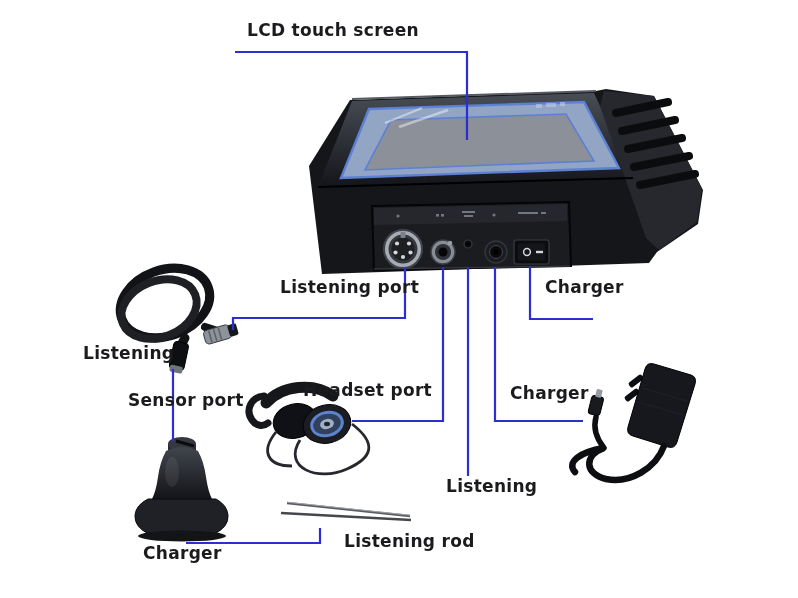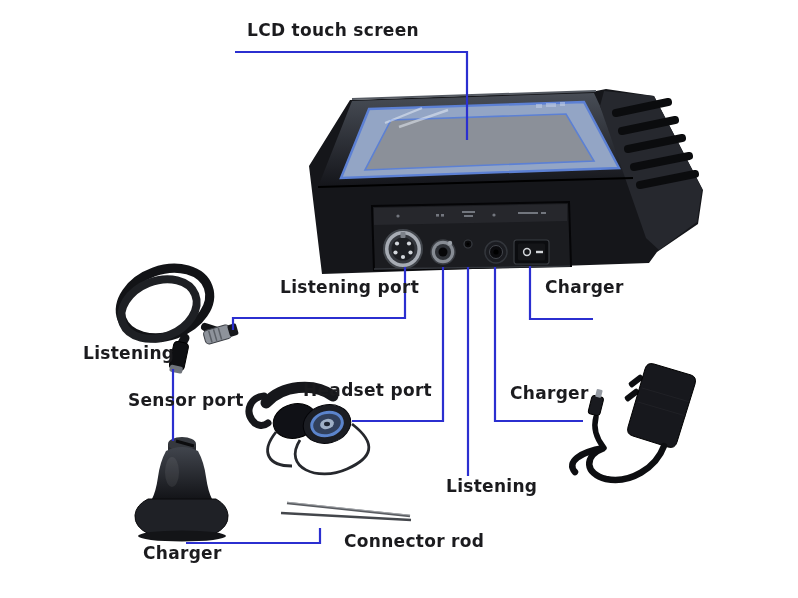--- a/index.html
+++ b/index.html
@@ -199,14 +199,14 @@
 
   <div class="label" style="left:247px;top:21px">LCD touch screen</div>
   <div class="label" style="left:280px;top:278px">Listening port</div>
   <div class="label" style="left:545px;top:278px">Charger</div>
   <div class="label" style="left:83px;top:344px">Listening</div>
   <div class="label" style="left:303px;top:381px">Headset port</div>
   <div class="label" style="left:128px;top:391px">Sensor port</div>
   <div class="label" style="left:510px;top:384px">Charger</div>
   <div class="label" style="left:446px;top:477px">Listening</div>
   <div class="label" style="left:143px;top:544px">Charger</div>
-  <div class="label" style="left:344px;top:532px">Connector rod</div>
+  <div class="label" style="left:344px;top:532px">Listening rod</div>
 </div>
 
 </body></html>

